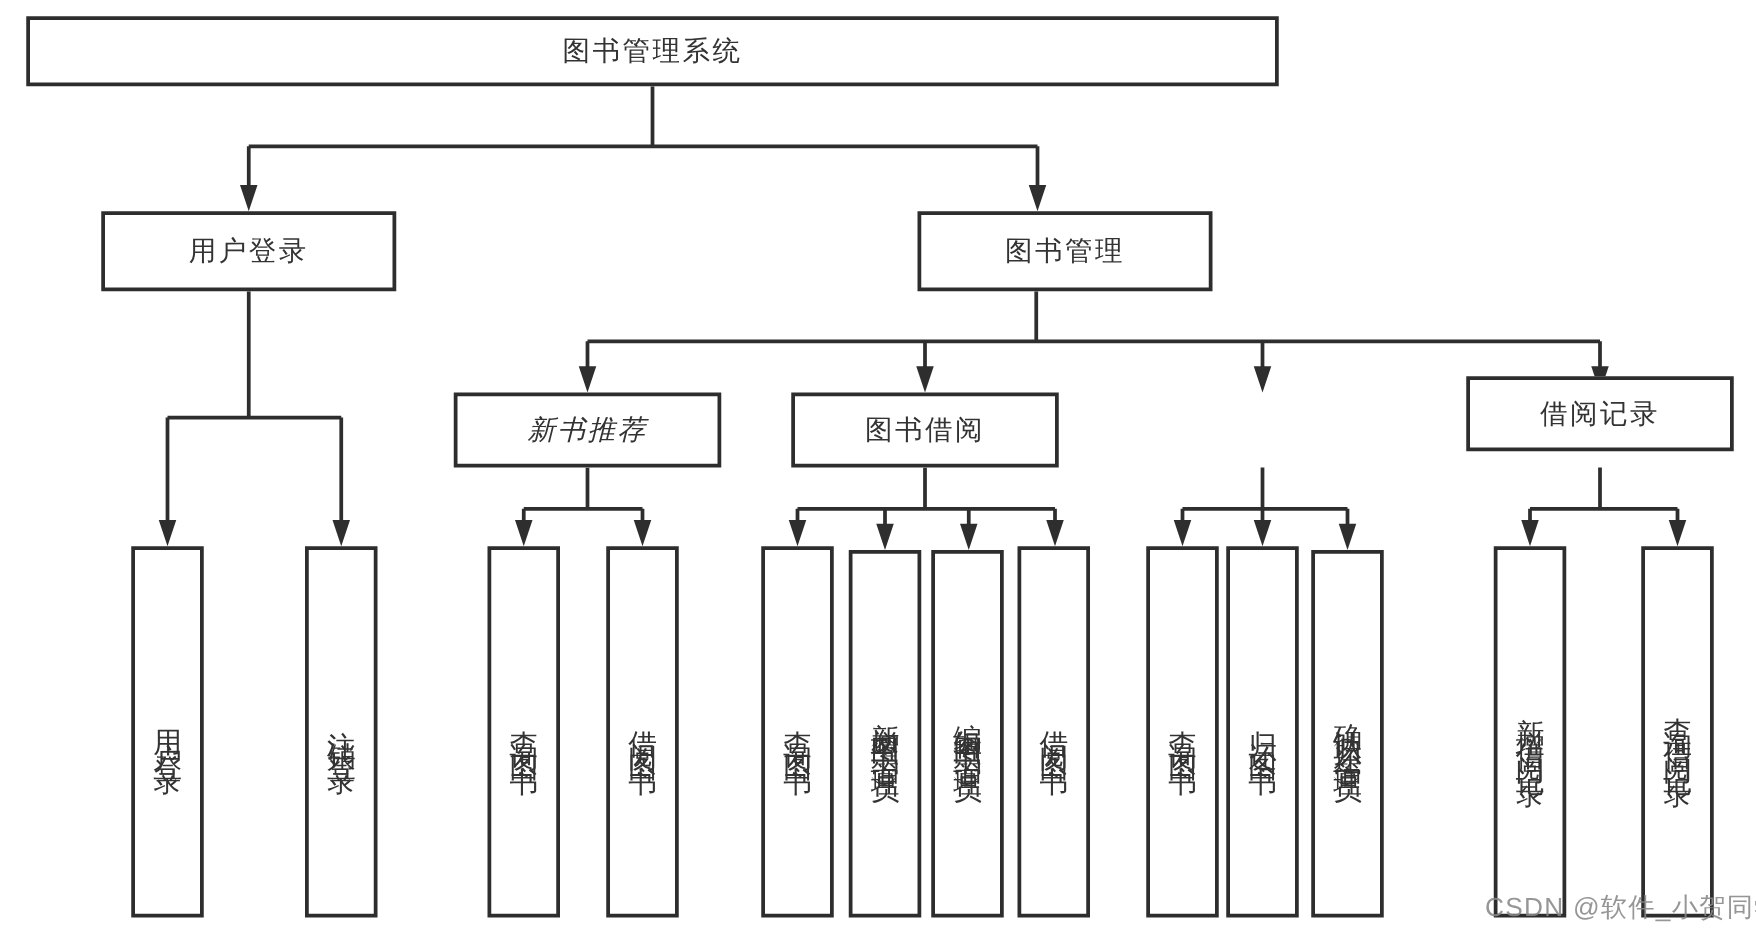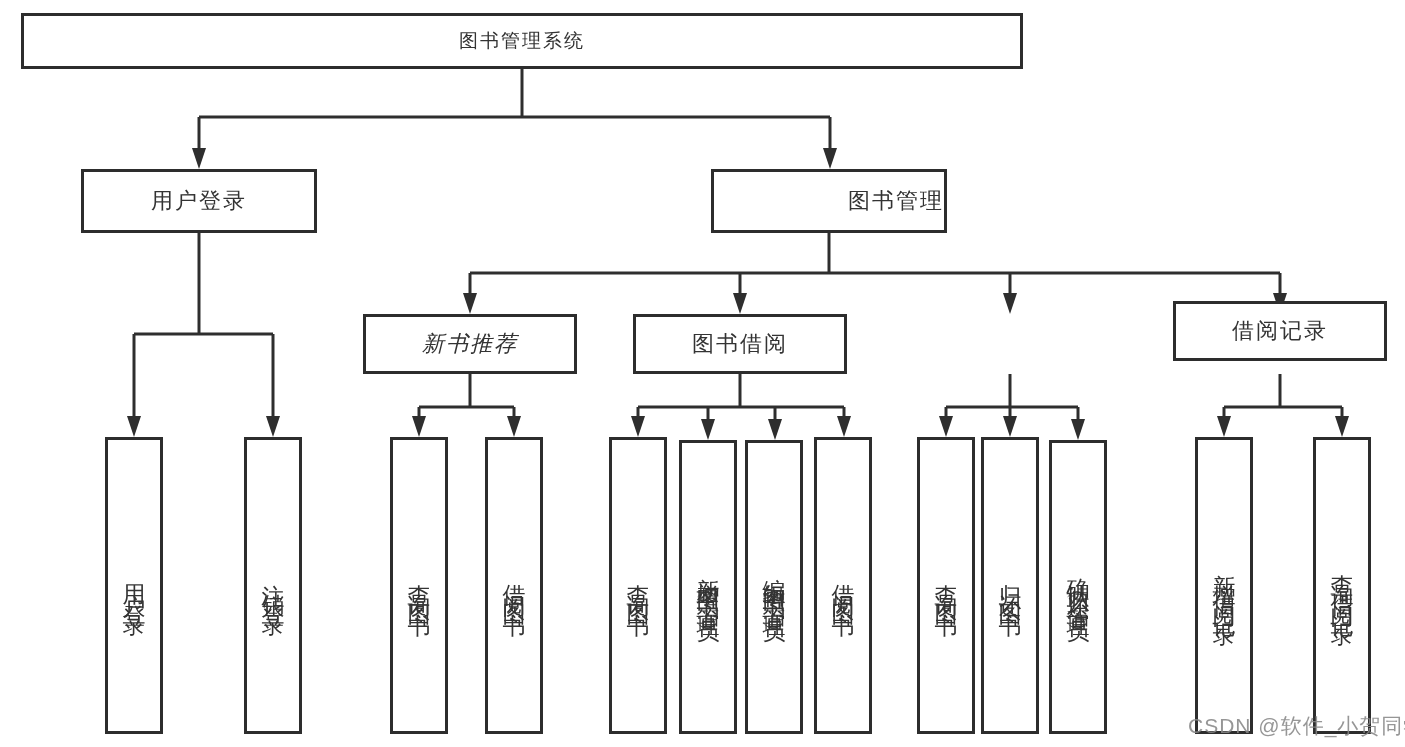--- a/index.html
+++ b/index.html
@@ -33,21 +33,21 @@
     justify-content: center;
     color: #333333;
     z-index: 2;
   }
   .node--h {
     font-size: 22px;
     letter-spacing: 2px;
     white-space: nowrap;
   }
   .node--root {
-    font-size: 19px;
+    font-size: 22px;
   }
   .node--v span.vtext {
     writing-mode: vertical-rl;
     text-orientation: mixed;
     font-size: 23px;
     letter-spacing: 10px;
     line-height: 1;
     white-space: nowrap;
   }
   .node--v.node--long span.vtext {
@@ -136,21 +136,21 @@
     </g>
   </svg>
 
   <div class="node node--h node--root" style="left:21px; top:13px; width:1002px; height:56px;">
     <span>图书管理系统</span>
   </div>
 
   <div class="node node--h" style="left:81px; top:169px; width:236px; height:64px;">
     <span>用户登录</span>
   </div>
-  <div class="node node--h" style="left:711px; top:169px; width:236px; height:64px;justify-content:flex-end;">
+  <div class="node node--h" style="left:734px; top:169px; width:236px; height:64px;">
     <span>图书管理</span>
   </div>
 
   <div class="node node--h" style="left:363px; top:314px; width:214px; height:60px;font-style:italic;">
     <span>新书推荐</span>
   </div>
   <div class="node node--h" style="left:633px; top:314px; width:214px; height:60px;">
     <span>图书借阅</span>
   </div>
   <div class="node node--h" style="left:1173px; top:301px; width:214px; height:60px;">

